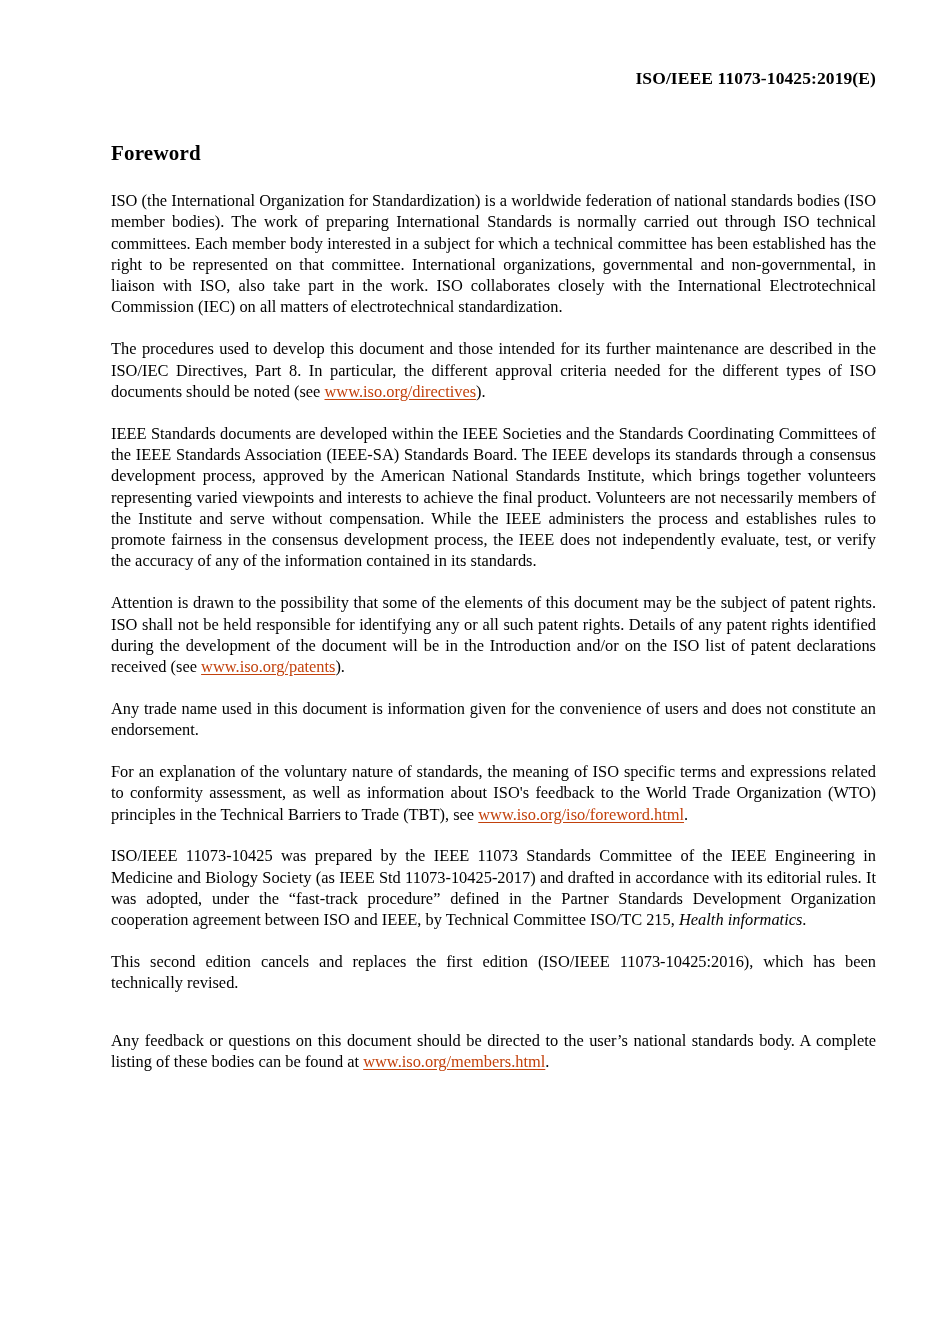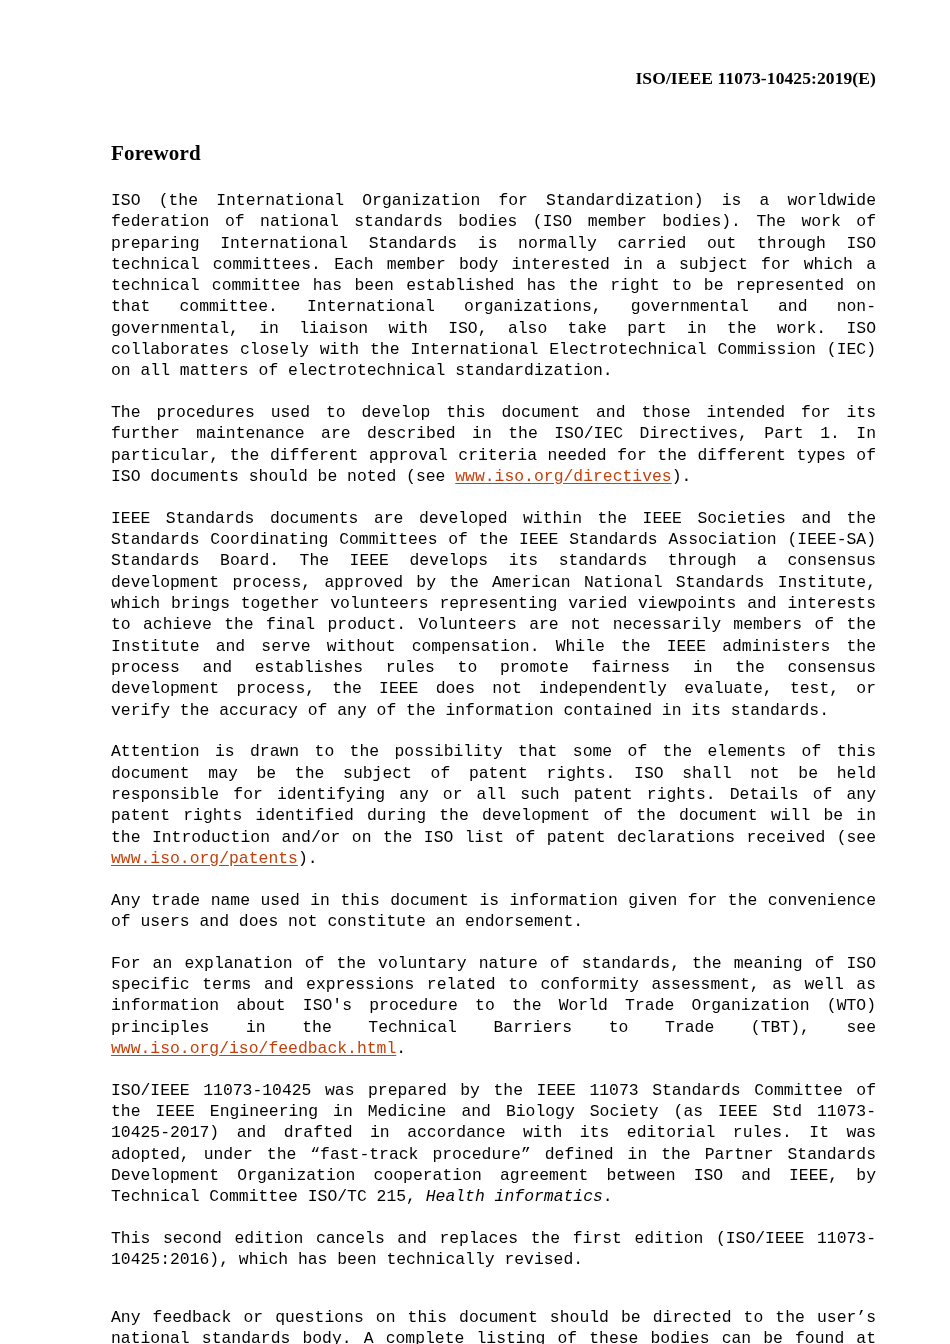--- a/index.html
+++ b/index.html
@@ -47,21 +47,20 @@
     letter-spacing: 0.2px;
   }
   p.para {
     font-size: 16.4px;
     line-height: 21.3px;
     text-align: justify;
     text-justify: inter-word;
     margin: 0 0 20.5px 0;
     padding: 0;
     hyphens: none;
-    font-family: Liberation Mono, monospace;
   }
   p.para:last-child { margin-bottom: 0; margin-top: 36px; }
   a.doclink {
     color: #c2410c;
     text-decoration: underline;
     text-underline-offset: 1.5px;
   }
   .ital { font-style: italic; margin-top: 40px; }
   
   .doc-footer {
@@ -86,29 +85,29 @@
   <div class="doc-header">
     <span>ISO/IEEE 11073-10425:2019(E)</span>
   </div>
 
   <div class="content">
 
     <h1 class="section-title">Foreword</h1>
 
     <p class="para">ISO (the International Organization for Standardization) is a worldwide federation of national standards bodies (ISO member bodies). The work of preparing International Standards is normally carried out through ISO technical committees. Each member body interested in a subject for which a technical committee has been established has the right to be represented on that committee. International organizations, governmental and non-governmental, in liaison with ISO, also take part in the work. ISO collaborates closely with the International Electrotechnical Commission (IEC) on all matters of electrotechnical standardization.</p>
 
-    <p class="para"><span>The procedures used to develop this document and those intended for its further maintenance are described in the ISO/IEC Directives, Part 1. In particular, the different approval criteria needed for the different types of ISO documents should be noted (see </span><a class="doclink" href="#">www.iso.org/directives</a><span>).</span></p>
+    <p class="para"><span>The procedures used to develop this document and those intended for its further maintenance are described in the ISO/IEC Directives, Part 8. In particular, the different approval criteria needed for the different types of ISO documents should be noted (see </span><a class="doclink" href="#">www.iso.org/directives</a><span>).</span></p>
 
     <p class="para">IEEE Standards documents are developed within the IEEE Societies and the Standards Coordinating Committees of the IEEE Standards Association (IEEE-SA) Standards Board. The IEEE develops its standards through a consensus development process, approved by the American National Standards Institute, which brings together volunteers representing varied viewpoints and interests to achieve the final product. Volunteers are not necessarily members of the Institute and serve without compensation. While the IEEE administers the process and establishes rules to promote fairness in the consensus development process, the IEEE does not independently evaluate, test, or verify the accuracy of any of the information contained in its standards.</p>
 
     <p class="para"><span>Attention is drawn to the possibility that some of the elements of this document may be the subject of patent rights. ISO shall not be held responsible for identifying any or all such patent rights. Details of any patent rights identified during the development of the document will be in the Introduction and/or on the ISO list of patent declarations received (see </span><a class="doclink" href="#">www.iso.org/patents</a><span>).</span></p>
 
     <p class="para">Any trade name used in this document is information given for the convenience of users and does not constitute an endorsement.</p>
 
-    <p class="para"><span>For an explanation of the voluntary nature of standards, the meaning of ISO specific terms and expressions related to conformity assessment, as well as information about ISO's procedure to the World Trade Organization (WTO) principles in the Technical Barriers to Trade (TBT), see </span><a class="doclink" href="#">www.iso.org/iso/feedback.html</a><span>.</span></p>
+    <p class="para"><span>For an explanation of the voluntary nature of standards, the meaning of ISO specific terms and expressions related to conformity assessment, as well as information about ISO's feedback to the World Trade Organization (WTO) principles in the Technical Barriers to Trade (TBT), see </span><a class="doclink" href="#">www.iso.org/iso/foreword.html</a><span>.</span></p>
 
     <p class="para"><span>ISO/IEEE 11073-10425 was prepared by the IEEE 11073 Standards Committee of the IEEE Engineering in Medicine and Biology Society (as IEEE Std 11073-10425-2017) and drafted in accordance with its editorial rules. It was adopted, under the “fast-track procedure” defined in the Partner Standards Development Organization cooperation agreement between ISO and IEEE, by Technical Committee ISO/TC 215, </span><span class="ital">Health informatics</span><span>.</span></p>
 
     <p class="para">This second edition cancels and replaces the first edition (ISO/IEEE 11073-10425:2016), which has been technically revised.</p>
 
 
     <p class="para"><span>Any feedback or questions on this document should be directed to the user’s national standards body. A complete listing of these bodies can be found at </span><a class="doclink" href="#">www.iso.org/members.html</a><span>.</span></p>
 
   </div>
 

